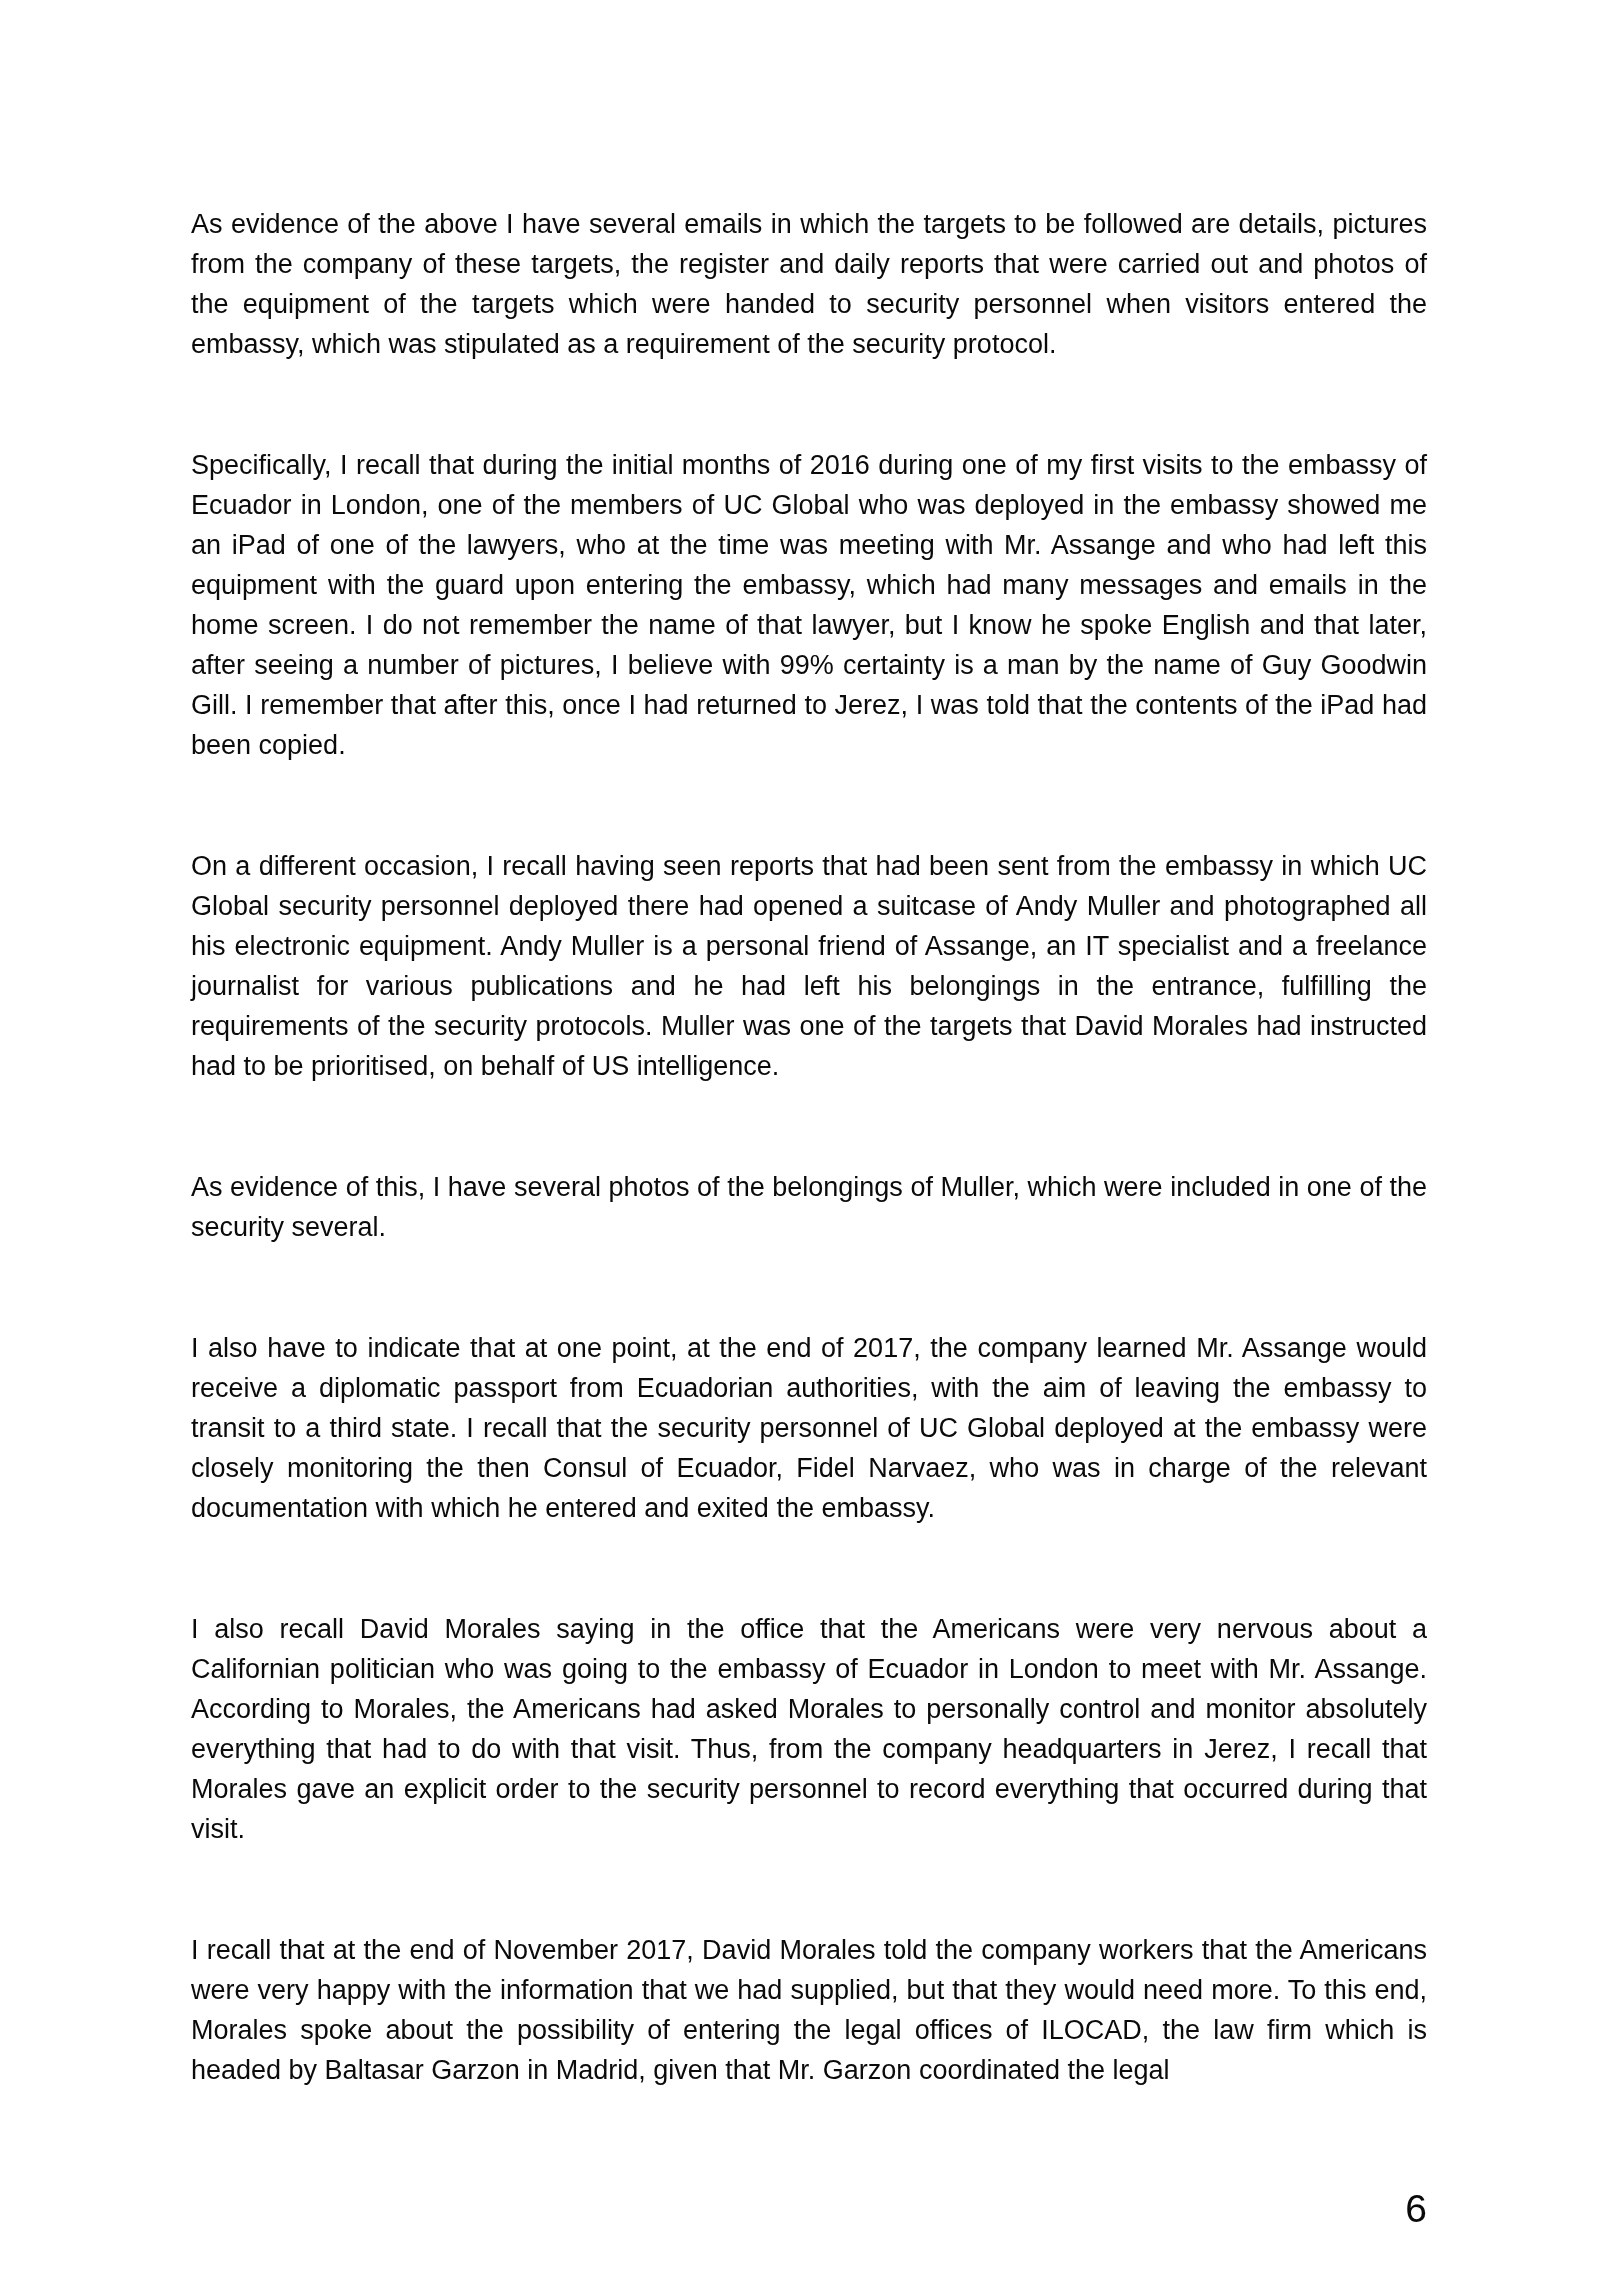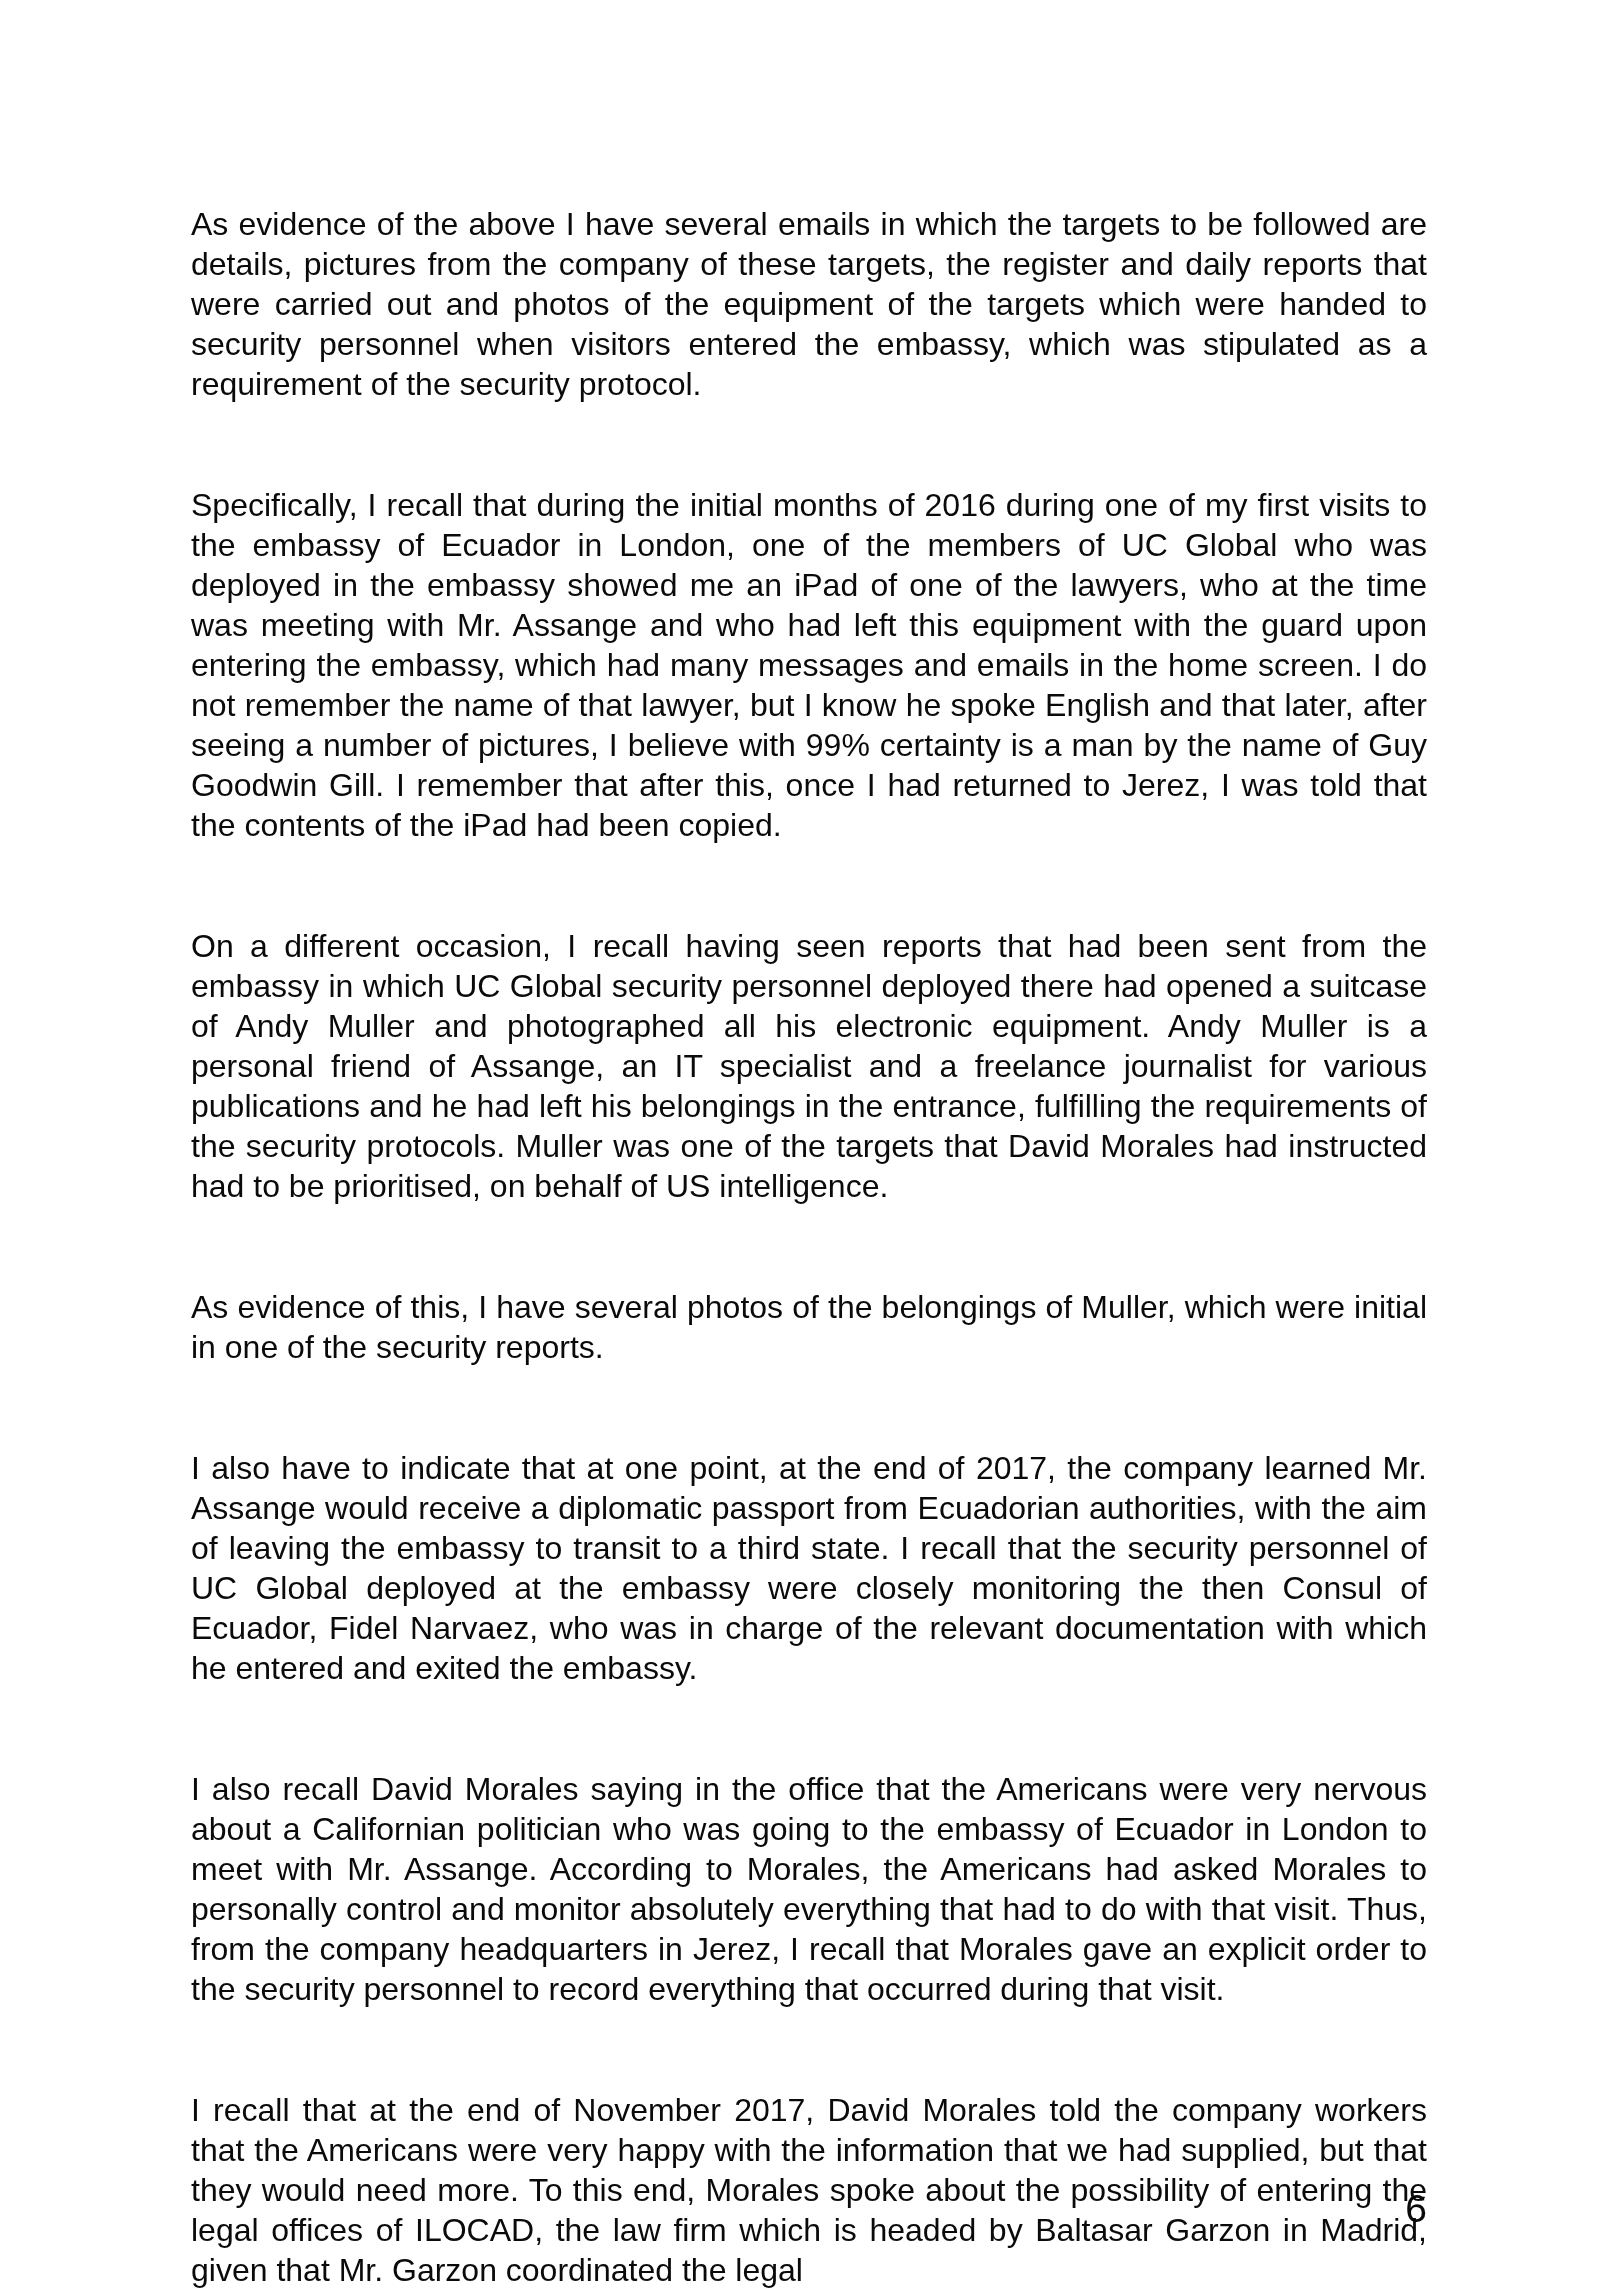--- a/index.html
+++ b/index.html
@@ -17,21 +17,21 @@
     overflow: hidden;
   }
   .content {
     position: absolute;
     left: 191px;
     top: 204px;
     width: 1236px;
   }
   .content p {
     margin: 0 0 81px 0;
-    font-size: 32px;
+    font-size: 27px;
     line-height: 40px;
     text-align: justify;
     text-justify: inter-word;
     color: #0a0a0a;
   }
   .page-number {
     position: absolute;
     top: 2189px;
     right: 195px;
     font-size: 39px;
@@ -40,20 +40,20 @@
   }
 </style>
 </head>
 <body>
 
 <div class="page">
   <div class="content">
     <p>As evidence of the above I have several emails in which the targets to be followed are details, pictures from the company of these targets, the register and daily reports that were carried out and photos of the equipment of the targets which were handed to security personnel when visitors entered the embassy, which was stipulated as a requirement of the security protocol.</p>
     <p>Specifically, I recall that during the initial months of 2016 during one of my first visits to the embassy of Ecuador in London, one of the members of UC Global who was deployed in the embassy showed me an iPad of one of the lawyers, who at the time was meeting with Mr. Assange and who had left this equipment with the guard upon entering the embassy, which had many messages and emails in the home screen. I do not remember the name of that lawyer, but I know he spoke English and that later, after seeing a number of pictures, I believe with 99% certainty is a man by the name of Guy Goodwin Gill. I remember that after this, once I had returned to Jerez, I was told that the contents of the iPad had been copied.</p>
     <p>On a different occasion, I recall having seen reports that had been sent from the embassy in which UC Global security personnel deployed there had opened a suitcase of Andy Muller and photographed all his electronic equipment. Andy Muller is a personal friend of Assange, an IT specialist and a freelance journalist for various publications and he had left his belongings in the entrance, fulfilling the requirements of the security protocols. Muller was one of the targets that David Morales had instructed had to be prioritised, on behalf of US intelligence.</p>
-    <p>As evidence of this, I have several photos of the belongings of Muller, which were initial in one of the security reports.</p>
+    <p>As evidence of this, I have several photos of the belongings of Muller, which were included in one of the security several.</p>
     <p>I also have to indicate that at one point, at the end of 2017, the company learned Mr. Assange would receive a diplomatic passport from Ecuadorian authorities, with the aim of leaving the embassy to transit to a third state. I recall that the security personnel of UC Global deployed at the embassy were closely monitoring the then Consul of Ecuador, Fidel Narvaez, who was in charge of the relevant documentation with which he entered and exited the embassy.</p>
     <p>I also recall David Morales saying in the office that the Americans were very nervous about a Californian politician who was going to the embassy of Ecuador in London to meet with Mr. Assange. According to Morales, the Americans had asked Morales to personally control and monitor absolutely everything that had to do with that visit. Thus, from the company headquarters in Jerez, I recall that Morales gave an explicit order to the security personnel to record everything that occurred during that visit.</p>
     <p>I recall that at the end of November 2017, David Morales told the company workers that the Americans were very happy with the information that we had supplied, but that they would need more. To this end, Morales spoke about the possibility of entering the legal offices of ILOCAD, the law firm which is headed by Baltasar Garzon in Madrid, given that Mr. Garzon coordinated the legal</p>
   </div>
   <div class="page-number">6</div>
 </div>
 
 
 </body></html>

